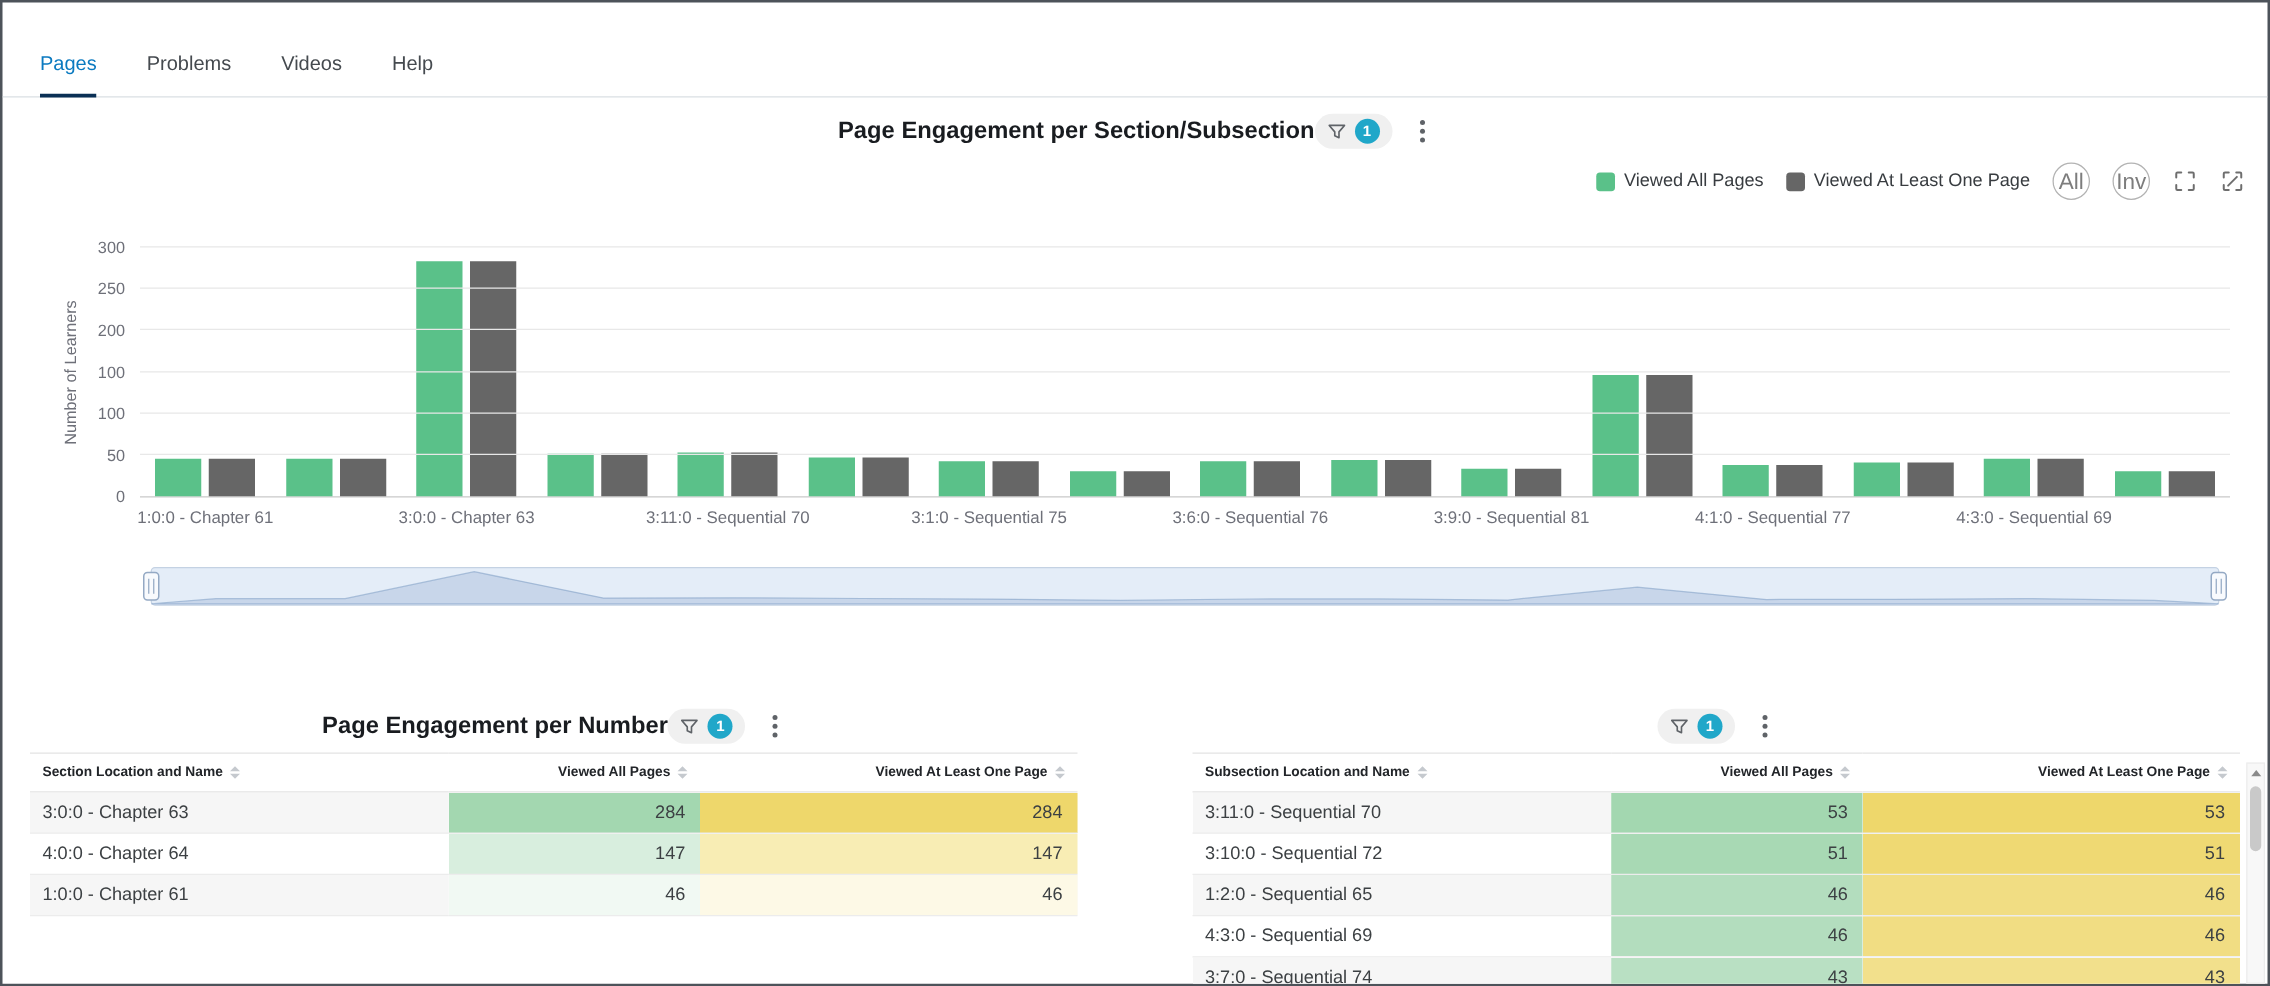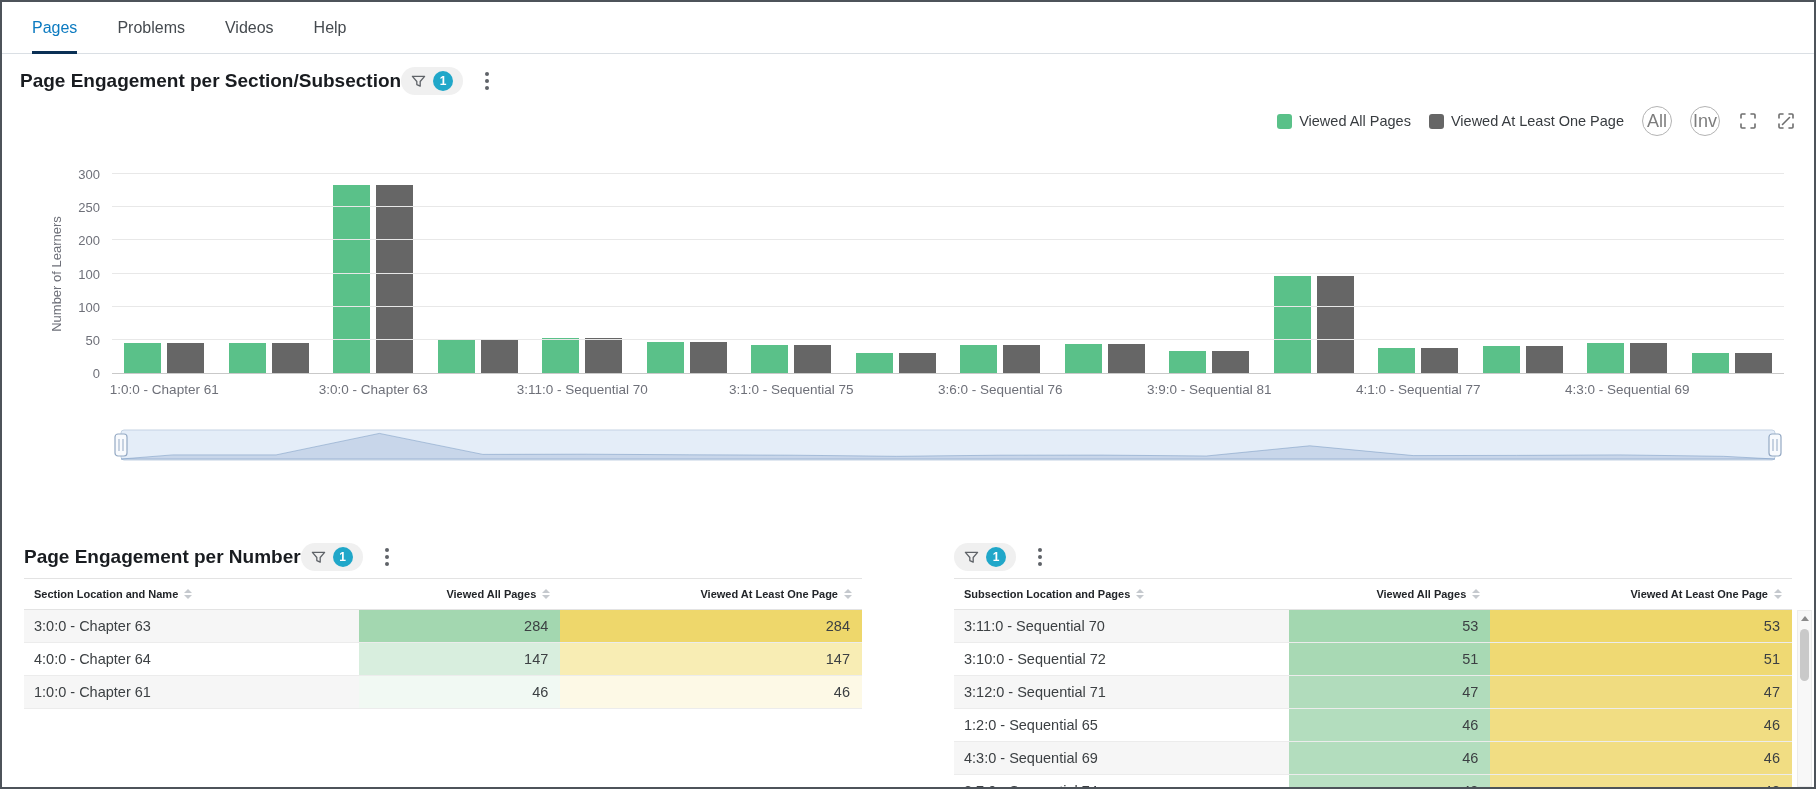--- a/index.html
+++ b/index.html
@@ -1,27 +1,27 @@
 <!DOCTYPE html>
 <html><head>
 <meta charset="utf-8">
 <style>
   * { margin:0; padding:0; box-sizing:border-box; }
   body { font-family:"Liberation Sans", sans-serif; background:#ffffff; }
   .page { width:1816px; height:789px; border:2px solid #4d535a; background:#fff; overflow:hidden; position:relative; }
 
   
-  .tabbar { display:flex; gap:40px; padding:0 30px; height:52px; align-items:stretch; border-bottom:1px solid #dadfe4; }
+  .tabbar { display:flex; gap:40px; padding:0 30px; height:52px; align-items:stretch; border-bottom:1px solid #dadfe4;margin-top:24px; }
   .tab { font-size:16px; color:#454a4f; display:flex; align-items:center; position:relative; cursor:pointer; }
   .tab.active { color:#0b7ac0; }
   .tab.active::after { content:""; position:absolute; left:0; right:0; bottom:-1px; height:3px; background:#0a3055; }
 
   
   .chart-card { padding:12px 18px 0 18px; }
-  .card-header { display:flex; align-items:center; justify-content:flex-start; height:30px; }
+  .card-header { display:flex; align-items:center; justify-content:center; height:30px; }
   .card-title { font-size:19px; font-weight:bold; color:#191c20; }
   .header-actions { display:flex; align-items:center; gap:16px; }
   .filter-pill { display:flex; align-items:center; gap:7px; background:#f0f0f0; border-radius:16px; padding:4px 10px; cursor:pointer; }
   .badge { min-width:20px; height:20px; border-radius:10px; background:#20a7c9; color:#fff; font-size:12px; font-weight:bold; display:flex; align-items:center; justify-content:center; }
   .kebab { display:flex; flex-direction:column; gap:3px; padding:5px 6px; cursor:pointer; }
   .kebab span { width:4px; height:4px; border-radius:50%; background:#5f6368; }
 
   
   .legend-row { display:flex; justify-content:flex-end; align-items:center; gap:18px; margin-top:10px; height:30px; }
   .legend-item { display:flex; align-items:center; gap:7px; font-size:14.5px; color:#383c40; cursor:pointer; }
@@ -360,21 +360,21 @@
       </div>
       <table>
         <colgroup>
             <col style="width:40%">
             <col style="width:24%">
             <col style="width:36%">
           </colgroup>
         <thead>
             <tr>
               <th><span class="th-inner">
-                  <span>Subsection Location and Pages</span>
+                  <span>Subsection Location and Name</span>
                   <span class="sort">
                     <i class="up"></i>
                     <i class="down"></i>
                   </span>
                 </span></th>
               <th class="num"><span class="th-inner">
                   <span>Viewed All Pages</span>
                   <span class="sort">
                     <i class="up"></i>
                     <i class="down"></i>
@@ -392,25 +392,20 @@
         <tbody>
             <tr>
               <td>3:11:0 - Sequential 70</td>
               <td class="num" style="background: rgb(163, 215, 176);">53</td>
               <td class="num" style="background: rgb(238, 215, 107);">53</td>
             </tr>
             <tr>
               <td>3:10:0 - Sequential 72</td>
               <td class="num" style="background: rgb(168, 217, 180);">51</td>
               <td class="num" style="background: rgb(239, 217, 115);">51</td>
-            </tr>
-            <tr>
-              <td>3:12:0 - Sequential 71</td>
-              <td class="num" style="background: rgb(177, 220, 188);">47</td>
-              <td class="num" style="background: rgb(240, 220, 128);">47</td>
             </tr>
             <tr>
               <td>1:2:0 - Sequential 65</td>
               <td class="num" style="background: rgb(179, 221, 190);">46</td>
               <td class="num" style="background: rgb(241, 221, 131);">46</td>
             </tr>
             <tr>
               <td>4:3:0 - Sequential 69</td>
               <td class="num" style="background: rgb(179, 221, 190);">46</td>
               <td class="num" style="background: rgb(241, 221, 131);">46</td>

